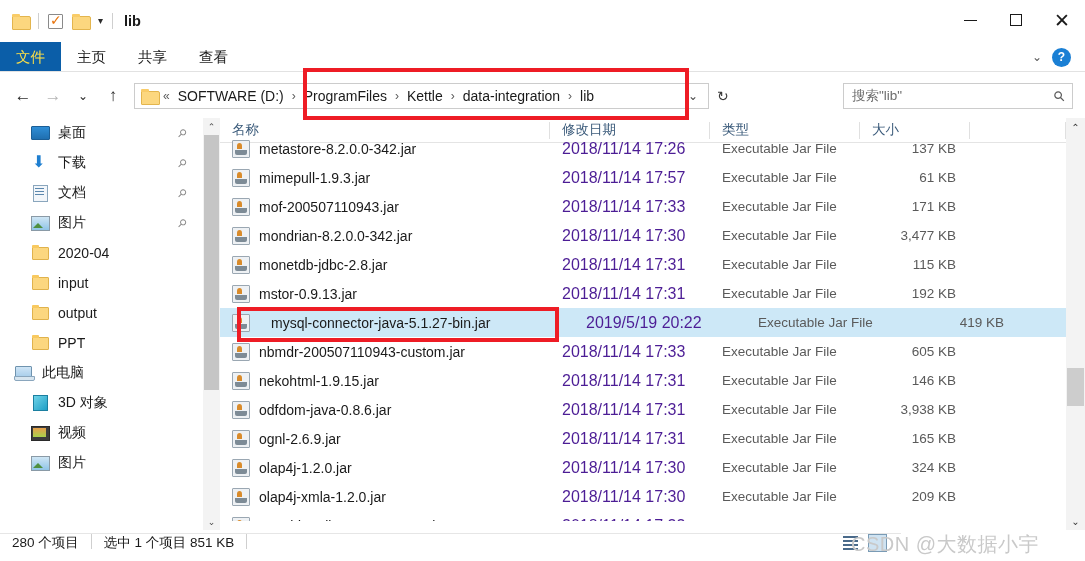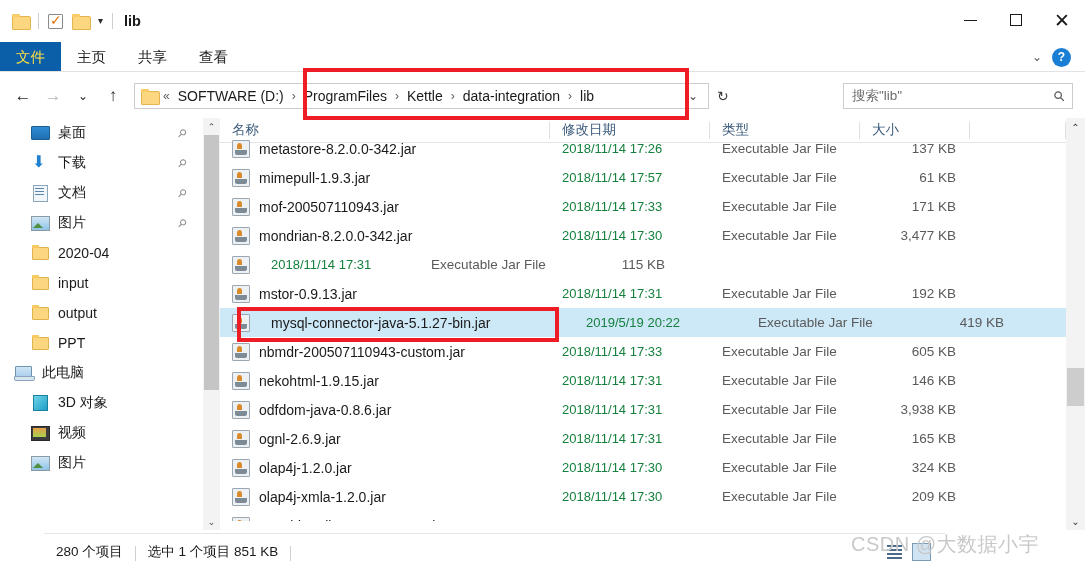--- a/index.html
+++ b/index.html
@@ -154,32 +154,32 @@
   .rows { position:absolute; left:0; top:16px; width:846px; height:387px; overflow:hidden; }
   .row { height:29px; display:flex; align-items:center; }
   .row.sel { background:#cde8f7;gap:12px; }
   .jar-ico { width:18px; height:18px; margin-left:12px; margin-right:9px; position:relative; flex:0 0 18px;
              background:#eef1f4; border:1px solid #9aa7b2; border-radius:1px; }
   .jar-ico::before { content:""; position:absolute; left:4px; top:2px; width:5px; height:6px;
     background:#d98b2b; border-radius:50% 50% 0 0; }
   .jar-ico::after { content:""; position:absolute; left:2px; top:9px; width:12px; height:5px;
     background:#7d8b96; border-radius:0 0 2px 2px; }
   .c-name { width:291px; font-size:14px; color:#1a1a1a; white-space:nowrap; overflow:hidden; }
-  .c-date { width:160px; font-size:13px; color:#15803d; padding-left:12px; white-space:nowrap; }
+  .c-date { width:160px; font-size:16px; color:#4c1d95; padding-left:12px; white-space:nowrap; }
   .c-type { width:150px; font-size:13.5px; color:#5a5a5a; padding-left:12px; white-space:nowrap; }
   .c-size { width:110px; font-size:13.5px; color:#5a5a5a; text-align:right; padding-right:14px; white-space:nowrap; }
 
   .list-scroll { position:absolute; left:1066px; top:118px; width:19px; height:412px; background:#f3f3f3; }
   .ls-arrow { position:absolute; left:0; width:19px; height:18px; display:flex;
               align-items:center; justify-content:center; font-size:10px; color:#3a3a3a; }
   .ls-thumb { position:absolute; left:1px; width:17px; background:#cdcdcd; }
 
   
   .statusbar { position:absolute; left:0; bottom:0; width:901px; height:28px;
-    background:#ffffff; display:flex; align-items:flex-end; border-top:1px solid #e6e6e6;margin-left:44px; }
+    background:#ffffff; display:flex; align-items:flex-start; border-top:1px solid #e6e6e6; }
   .st-text { font-size:13.5px; color:#1a1a1a; padding-left:12px; white-space:nowrap; }
   .st-div { width:1px; height:15px; background:#cfcfcf; margin:0 12px; }
   .view-icons { position:absolute; right:14px; display:flex; gap:7px; align-items:center; }
   .vi { width:19px; height:18px; position:relative; }
   .vi-list::before { content:""; position:absolute; left:1px; top:2px; width:15px; height:1.5px;
     background:#4a6a8a; box-shadow:0 4px 0 #4a6a8a, 0 8px 0 #4a6a8a, 0 12px 0 #4a6a8a; }
   .vi-tile { background:#cfe3f2; border:1px solid #7a9bb5; }
 
   
   .redbox { position:absolute; border:4px solid #ee1c25; pointer-events:none; }
@@ -354,20 +354,21 @@
         </div>
         <div class="row">
           <span class="jar-ico"></span>
           <span class="c-name">mondrian-8.2.0.0-342.jar</span>
           <span class="c-date">2018/11/14 17:30</span>
           <span class="c-type">Executable Jar File</span>
           <span class="c-size">3,477 KB</span>
         </div>
         <div class="row">
           <span class="jar-ico"></span>
+          <span class="c-name">monetdb-jdbc-2.8.jar</span>
           <span class="c-date">2018/11/14 17:31</span>
           <span class="c-type">Executable Jar File</span>
           <span class="c-size">115 KB</span>
         </div>
         <div class="row">
           <span class="jar-ico"></span>
           <span class="c-name">mstor-0.9.13.jar</span>
           <span class="c-date">2018/11/14 17:31</span>
           <span class="c-type">Executable Jar File</span>
           <span class="c-size">192 KB</span>

